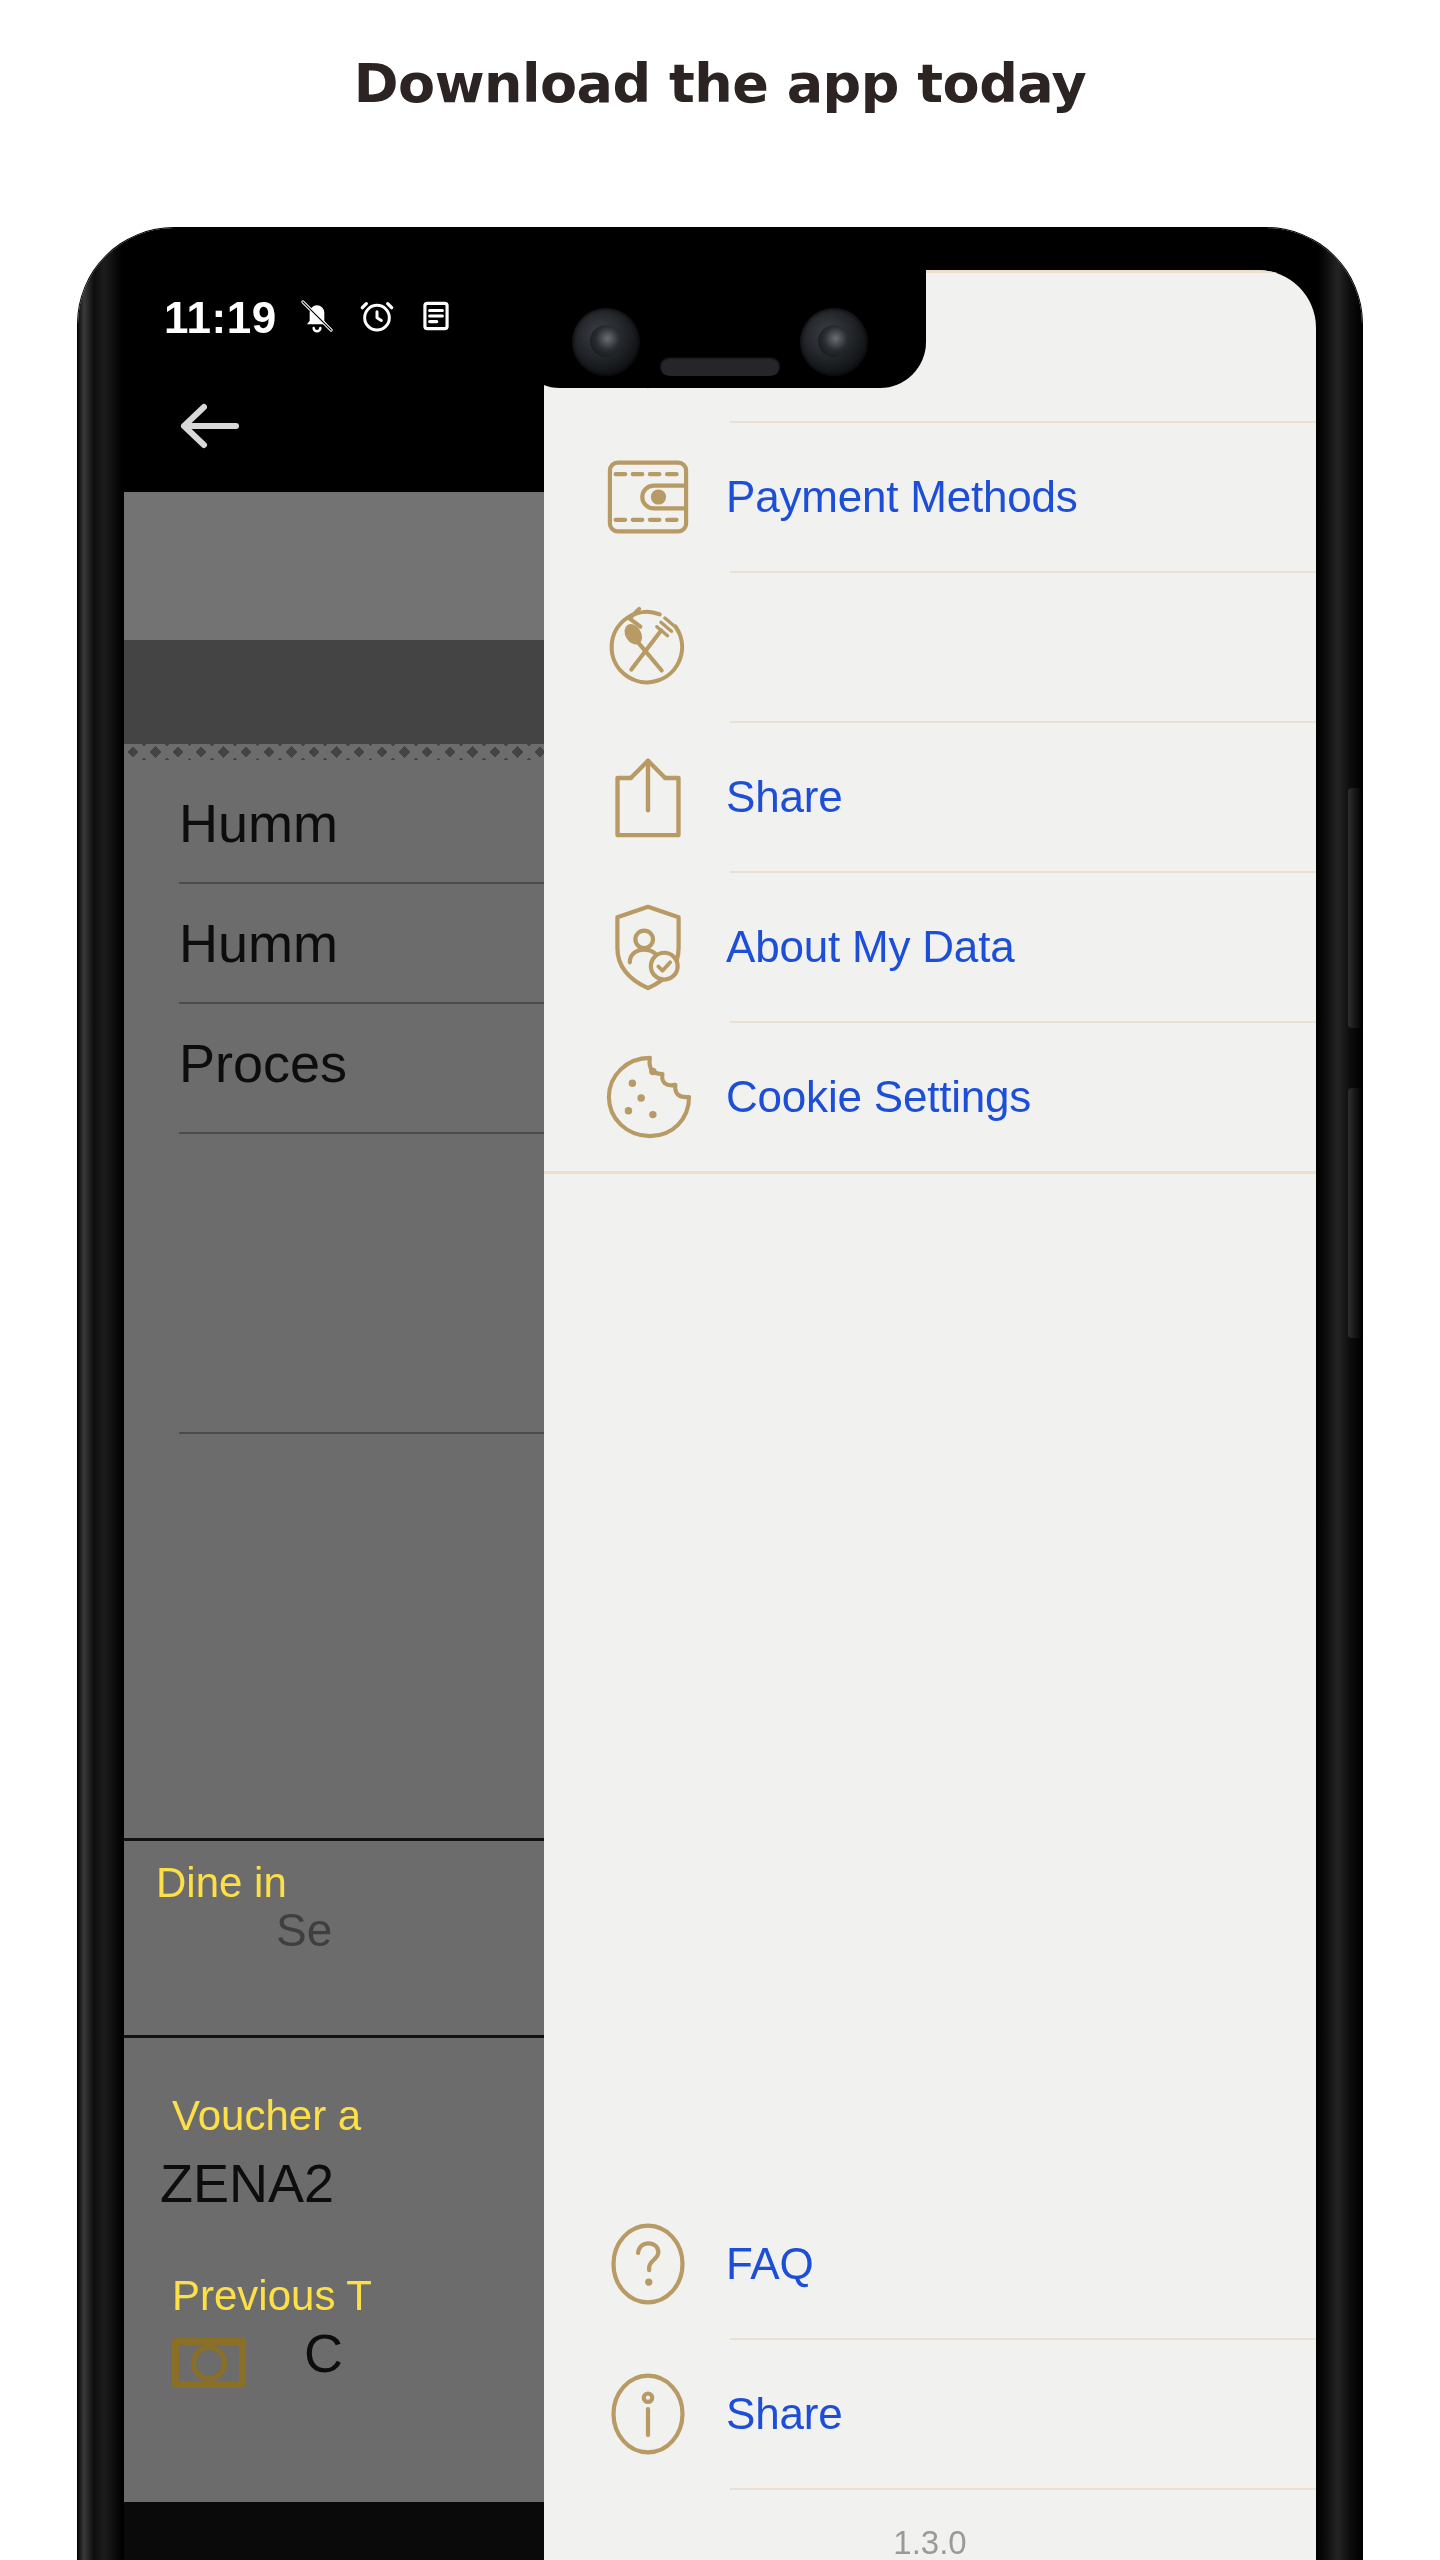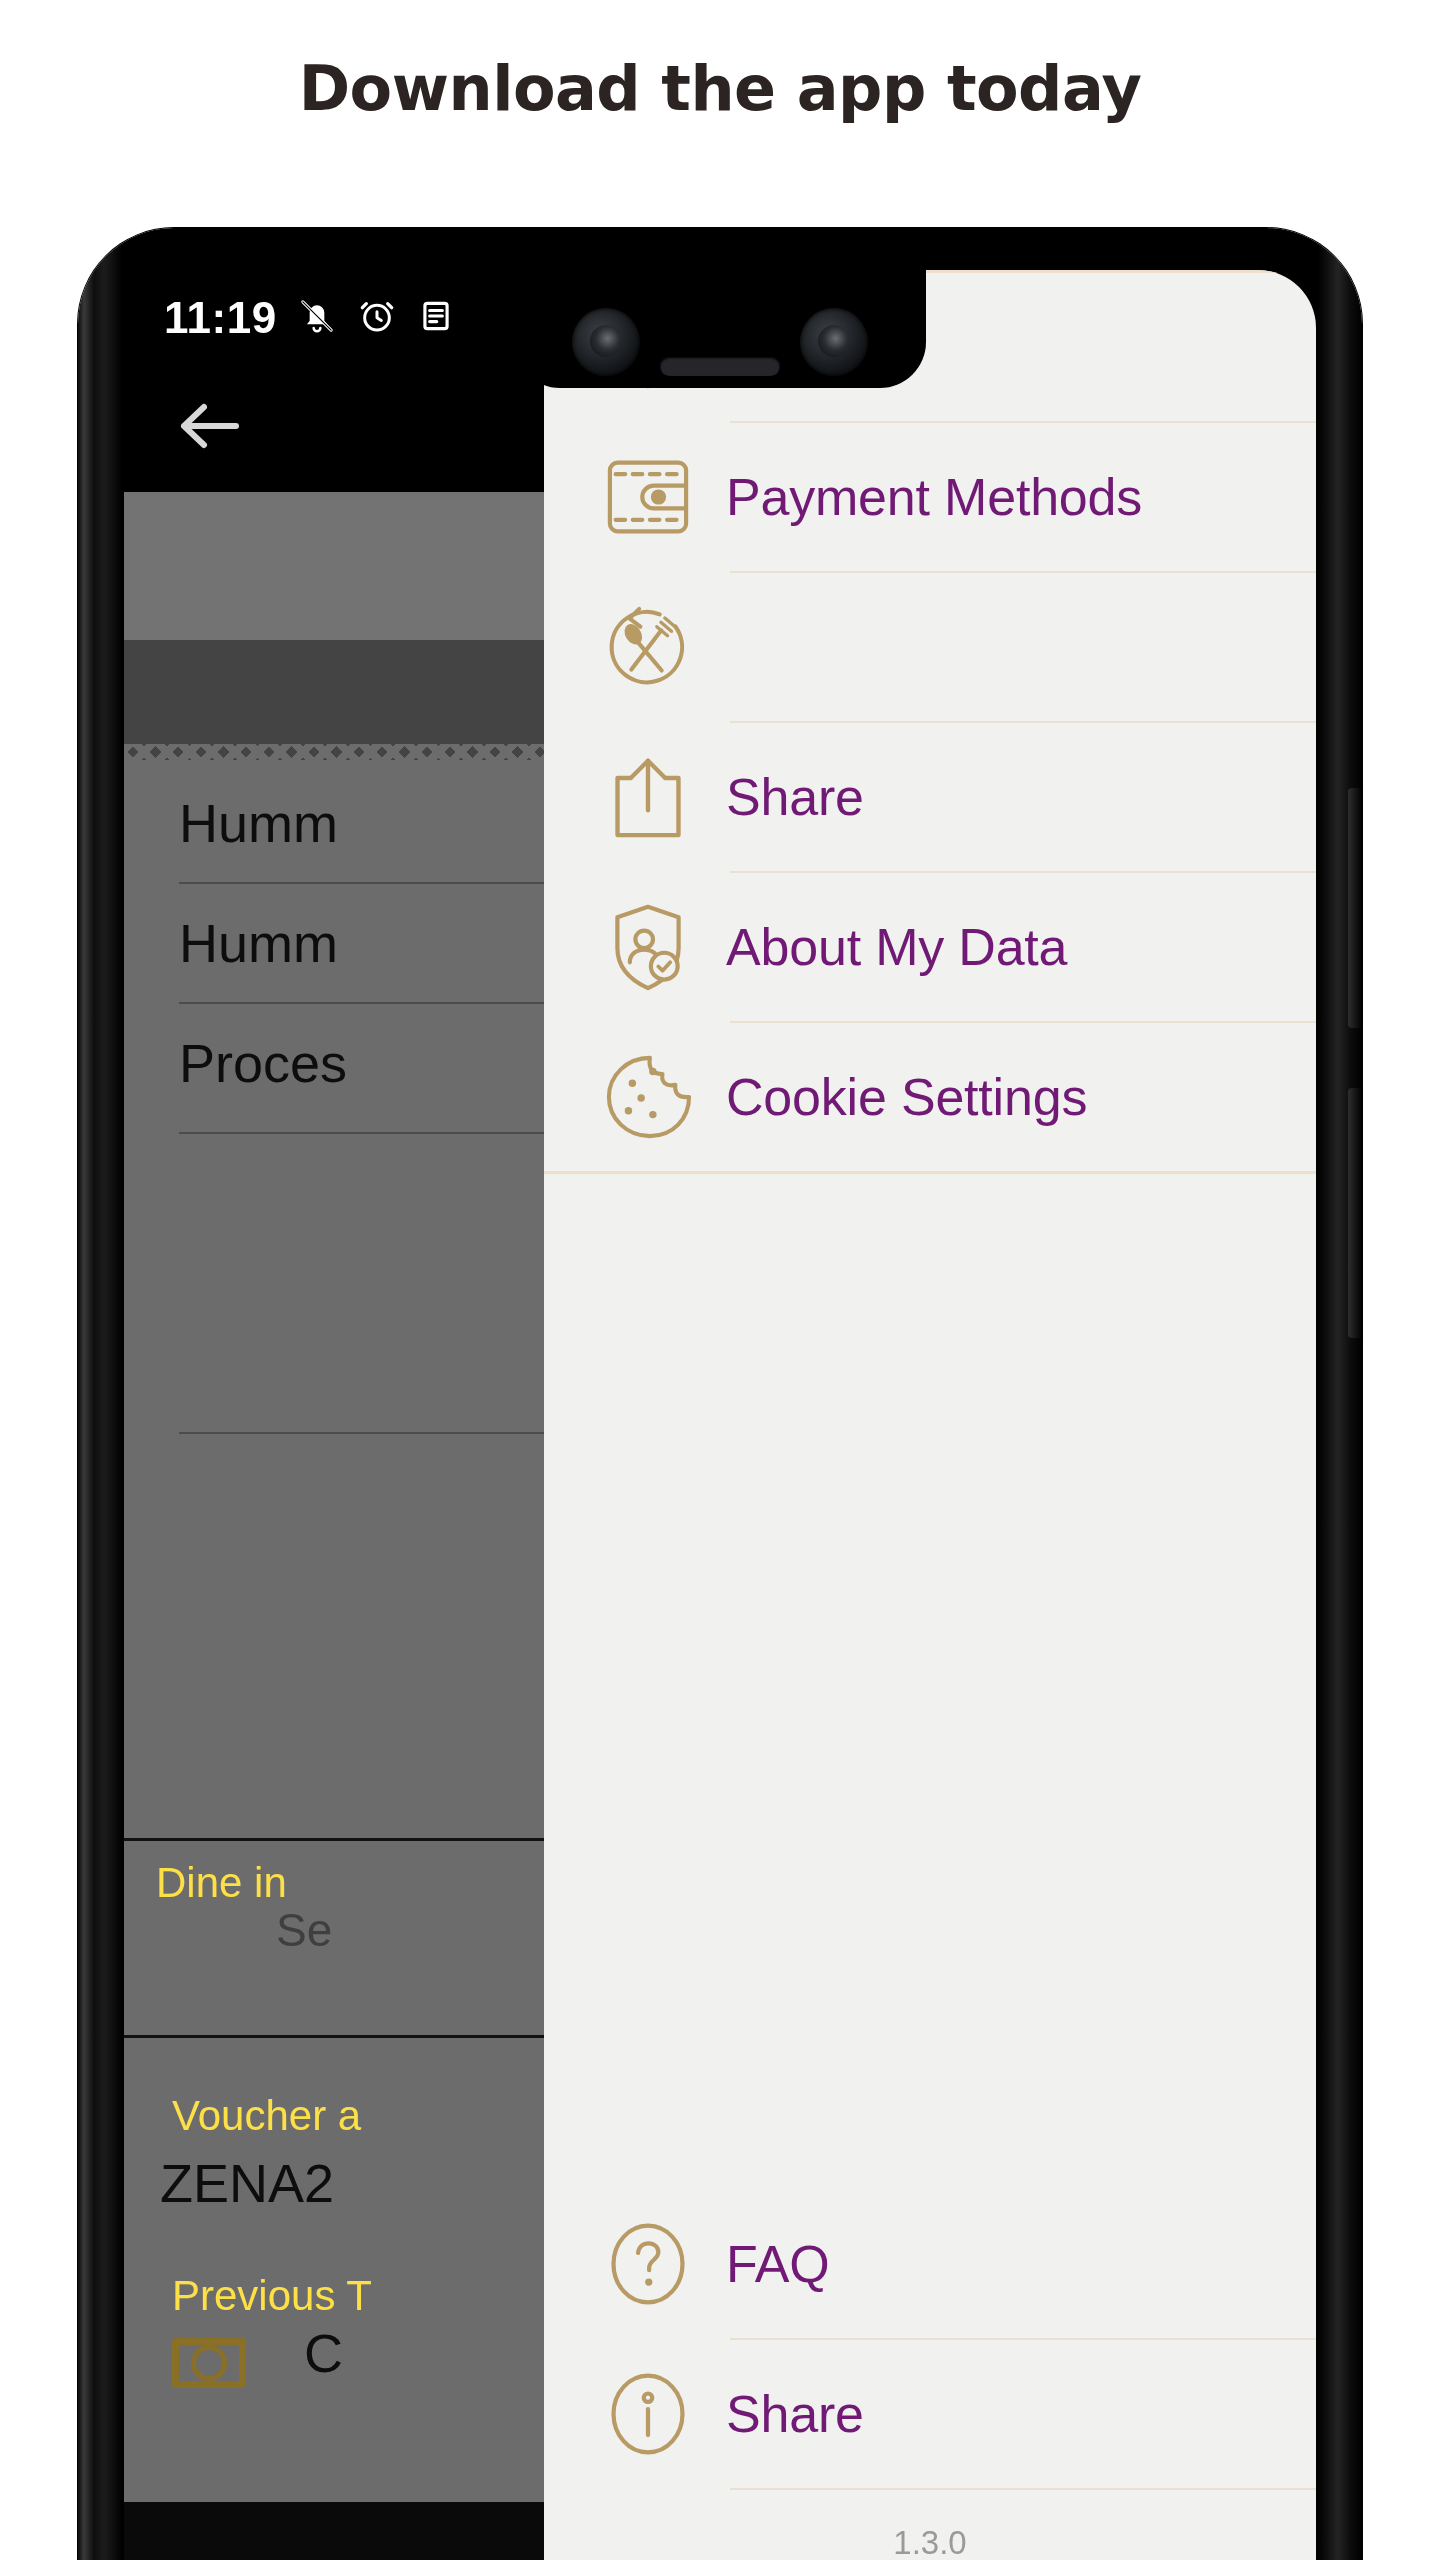--- a/index.html
+++ b/index.html
@@ -8,21 +8,21 @@
     background: #ffffff;
     font-family: "Liberation Sans", sans-serif;
     overflow: hidden;
   }
 
   
   .headline {
     position: absolute;
     top: 52px; left: 0; right: 0;
     text-align: center;
-    font-size: 62px;
+    font-size: 54px;
     font-weight: 700;
     letter-spacing: -0.5px;
     color: #2b2422;
     font-family: "DejaVu Sans", sans-serif;
   }
 
   
   .phone {
     position: absolute;
     left: 78px;
@@ -176,22 +176,22 @@
     position:relative;
     display:flex; align-items:center;
     height:148px;
     padding-left:56px;
   }
   .menu-ico {
     width:96px; min-width:96px;
     display:flex; align-items:center; justify-content:center;
   }
   .menu-label {
-    font-size:52px;
-    color:#701a75;
+    font-size:44px;
+    color:#1d4ed8;
     letter-spacing:-0.2px;
     margin-left:30px;
     white-space:nowrap;
     font-family:"Liberation Sans", sans-serif;
   }
   .divider-in {
     height:2px;
     background:#ecdfcf;
     margin-left:186px;
   }

